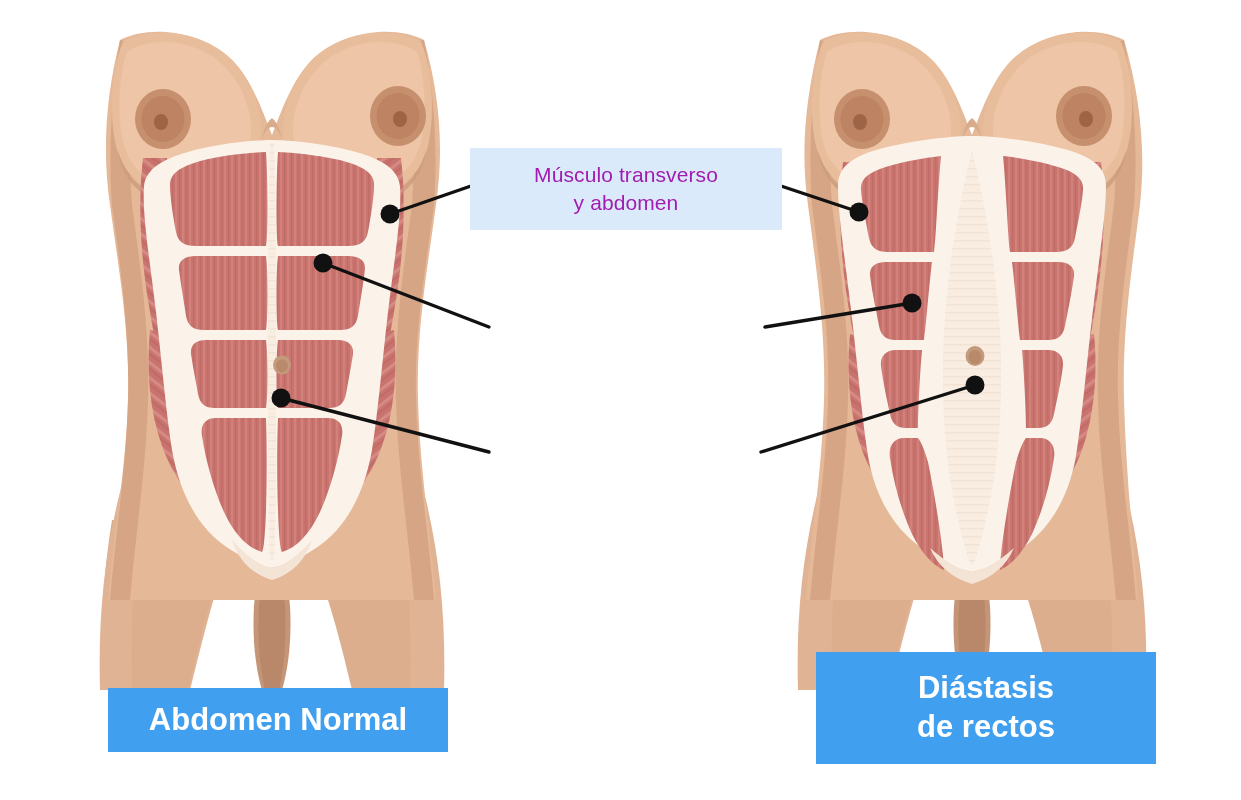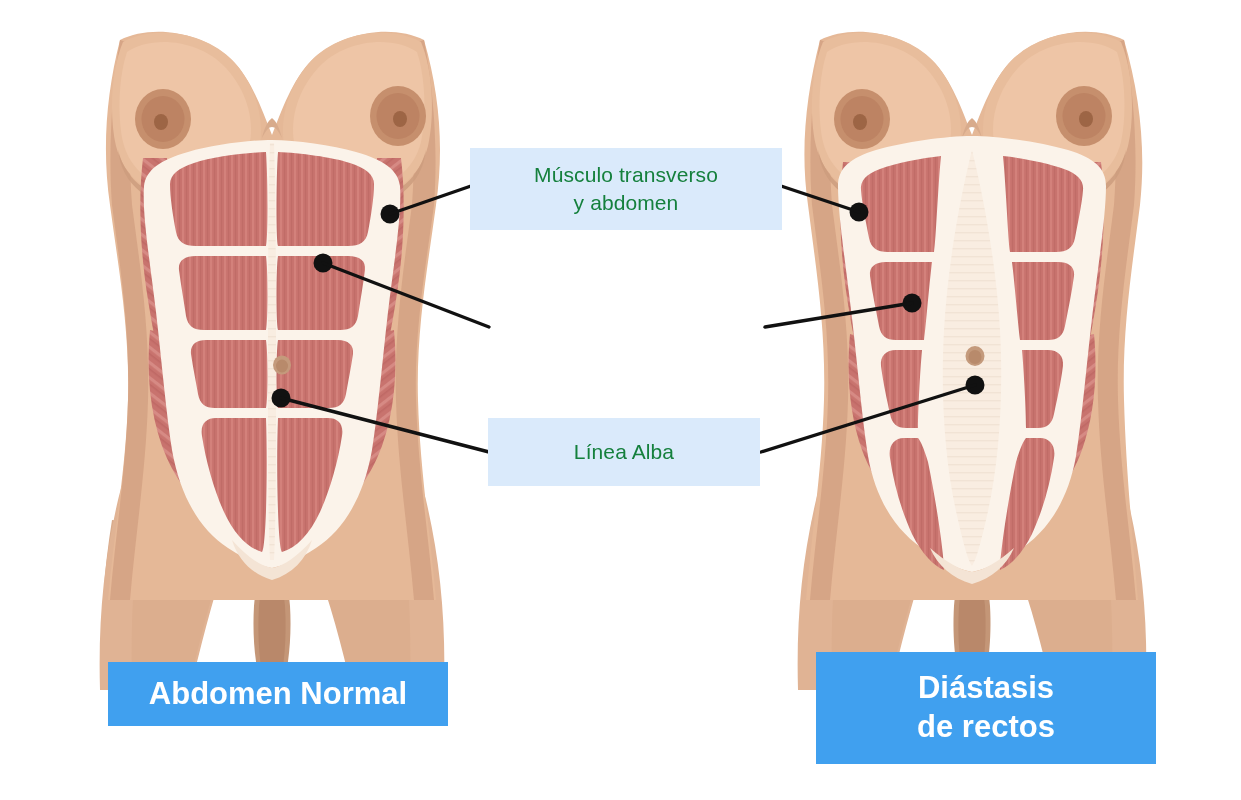--- a/index.html
+++ b/index.html
@@ -20,21 +20,21 @@
   #anatomy-svg {
     position: absolute;
     left: 0;
     top: 0;
     width: 1241px;
     height: 800px;
   }
   .callout-box {
     position: absolute;
     background: #daeafb;
-    color: #15803d;
+    color: #a21caf;
     display: flex;
     align-items: center;
     justify-content: center;
     text-align: center;
     font-size: 21px;
     line-height: 1.35;
     font-family: "Liberation Sans", sans-serif;
     letter-spacing: 0.1px;
     box-sizing: border-box;
     padding: 6px 12px;
@@ -51,21 +51,21 @@
     font-size: 31px;
     line-height: 1.25;
     font-family: "Liberation Sans", sans-serif;
     box-sizing: border-box;
     padding: 6px 10px;
     white-space: pre-line;
   }
   #box-transverso { left: 470px; top: 148px; width: 312px; height: 82px; }
   #box-recto      { left: 488px; top: 286px; width: 276px; height: 82px; }
   #box-linea      { left: 488px; top: 418px; width: 272px; height: 68px; }
-  #banner-left    { left: 108px; top: 662px; width: 340px; height: 64px; }
+  #banner-left    { left: 108px; top: 688px; width: 340px; height: 64px; }
   #banner-right   { left: 808px; top: 652px; width: 340px; height: 112px; margin-left: 8px; }
 </style>
 </head>
 <body>
 
 <div id="stage">
 
   <svg id="anatomy-svg" viewBox="0 0 1241 800">
     <defs>
 
@@ -371,23 +371,20 @@
   </svg>
 
   <div class="callout-box" id="box-transverso">
     <span>
       <span>Músculo transverso</span><br>
       <span>y abdomen</span>
     </span>
   </div>
 
 
-  <div class="callout-box" id="box-linea">
-    <span>Línea Alba</span>
-  </div>
 
   <div class="title-banner" id="banner-left">
     <span>Abdomen Normal</span>
   </div>
 
   <div class="title-banner" id="banner-right">
     <span>Diástasis
 de rectos</span>
   </div>
 

